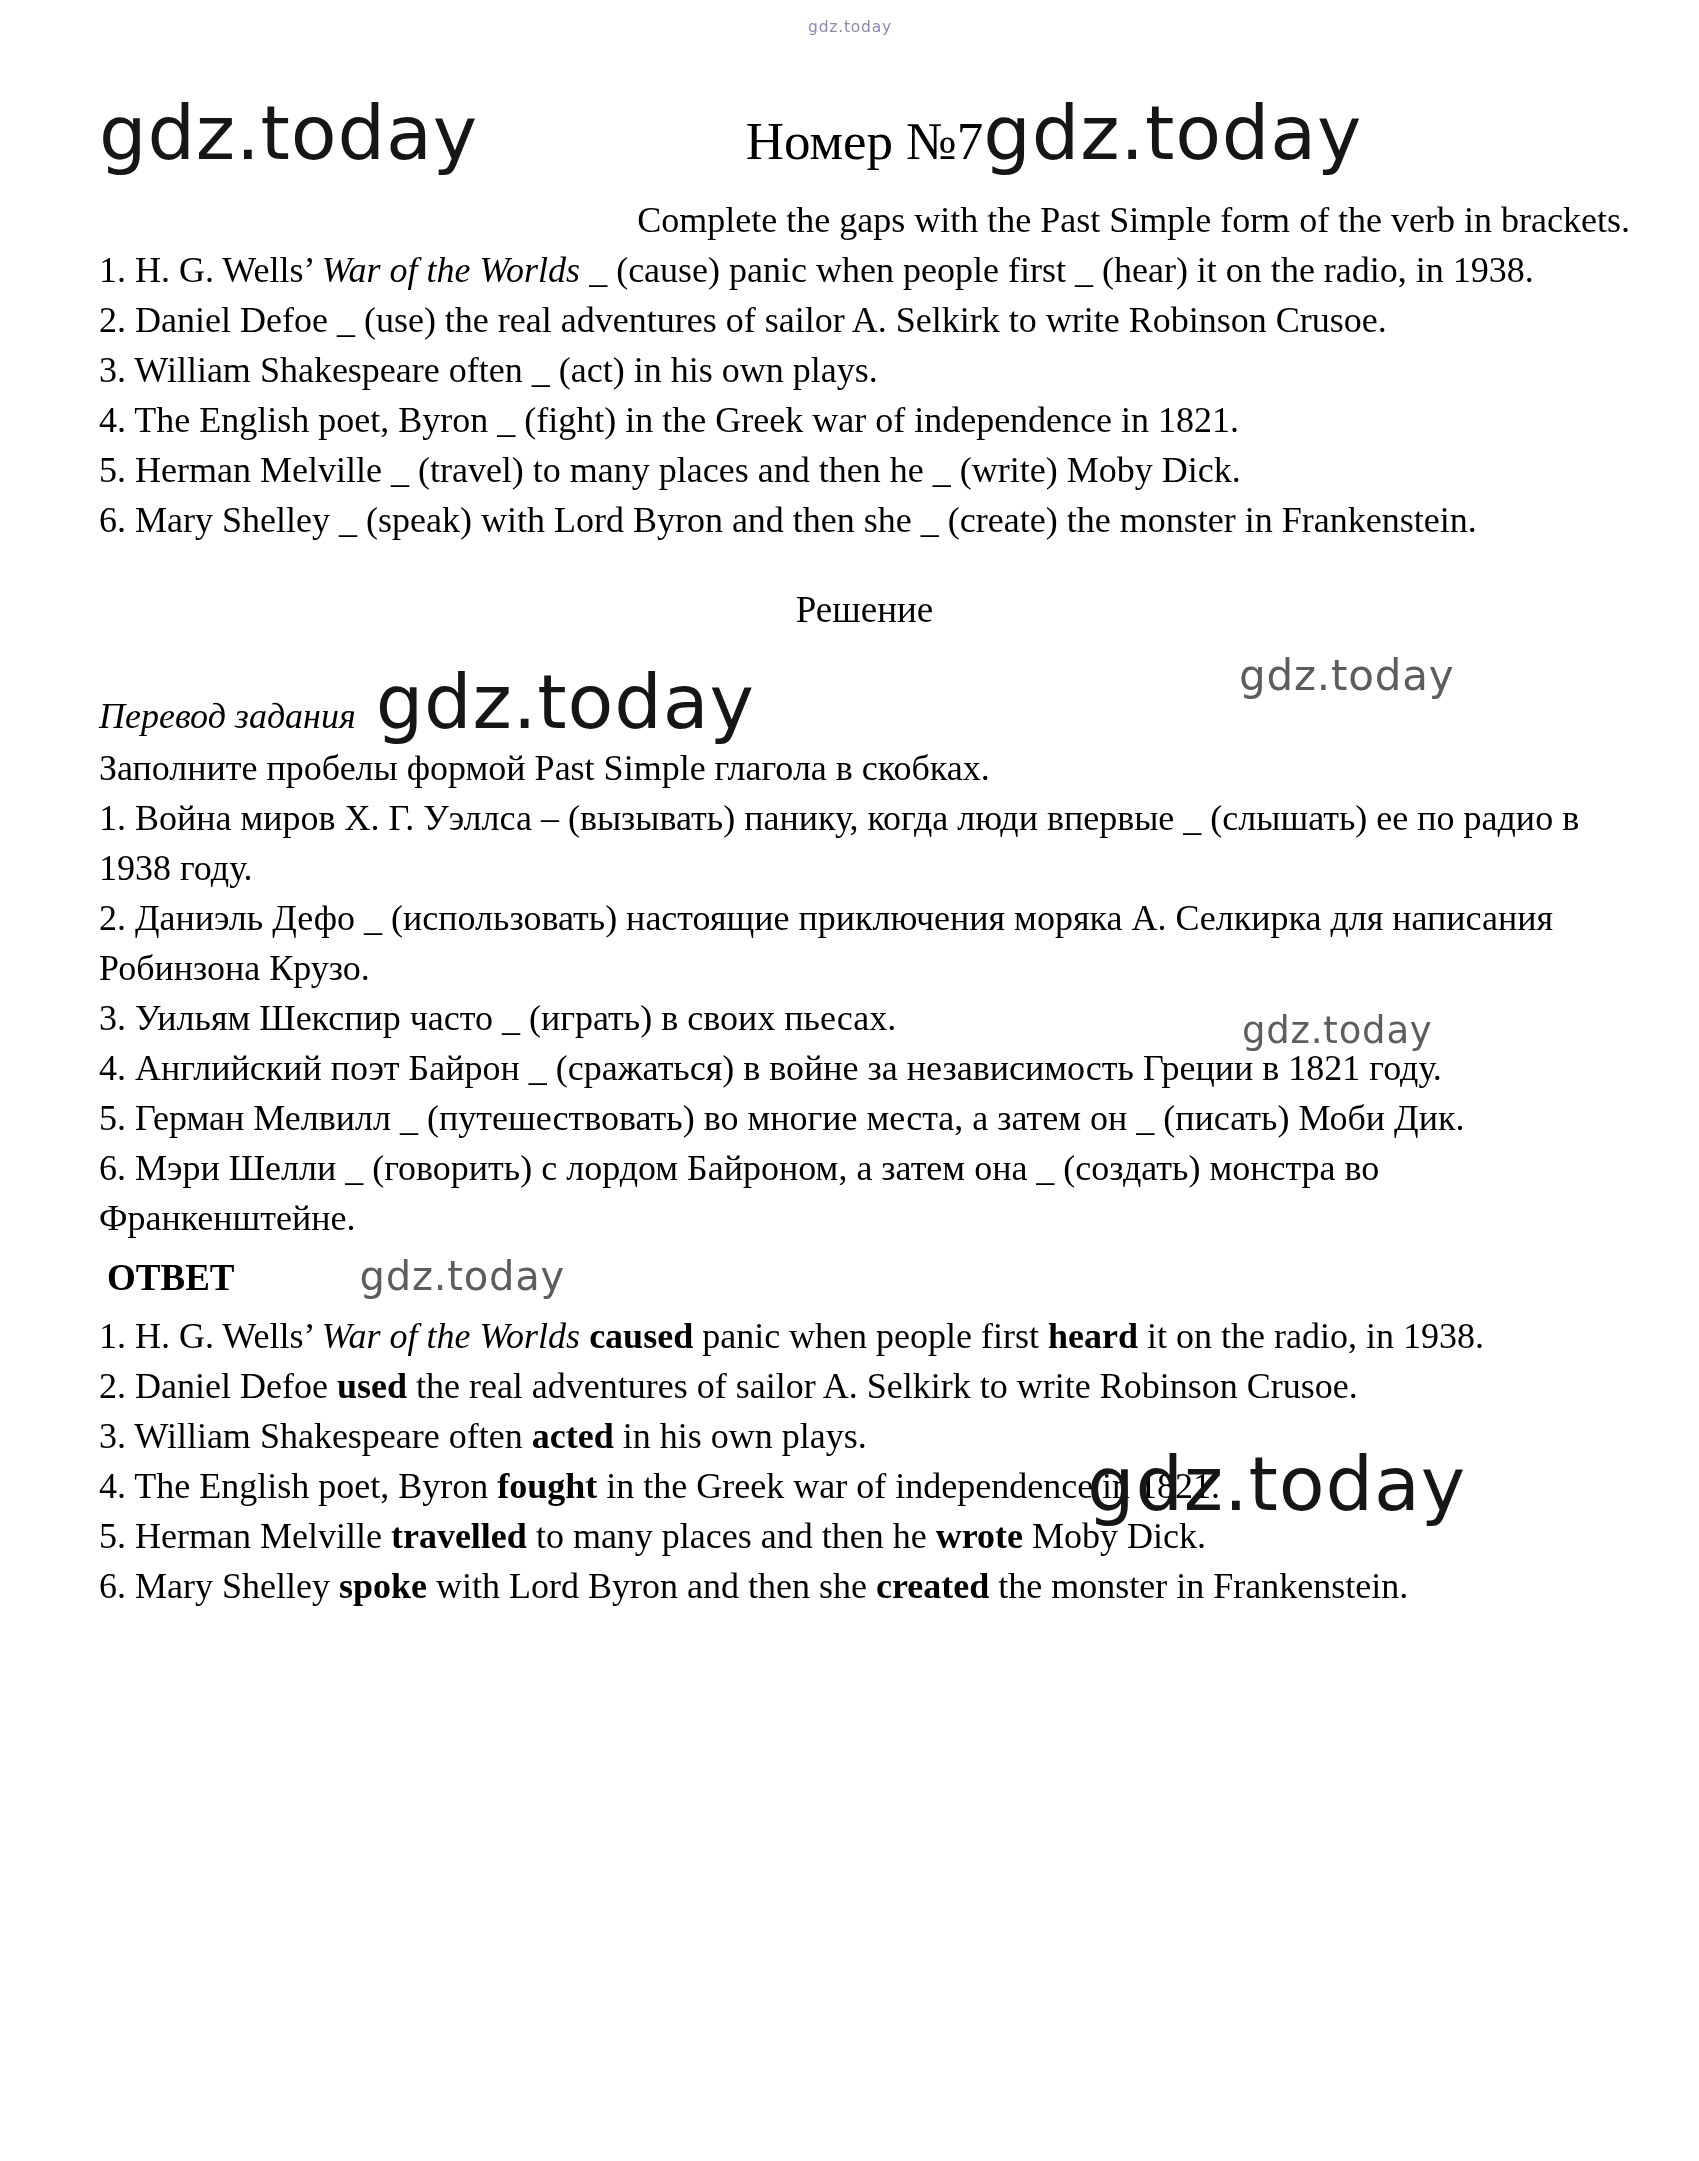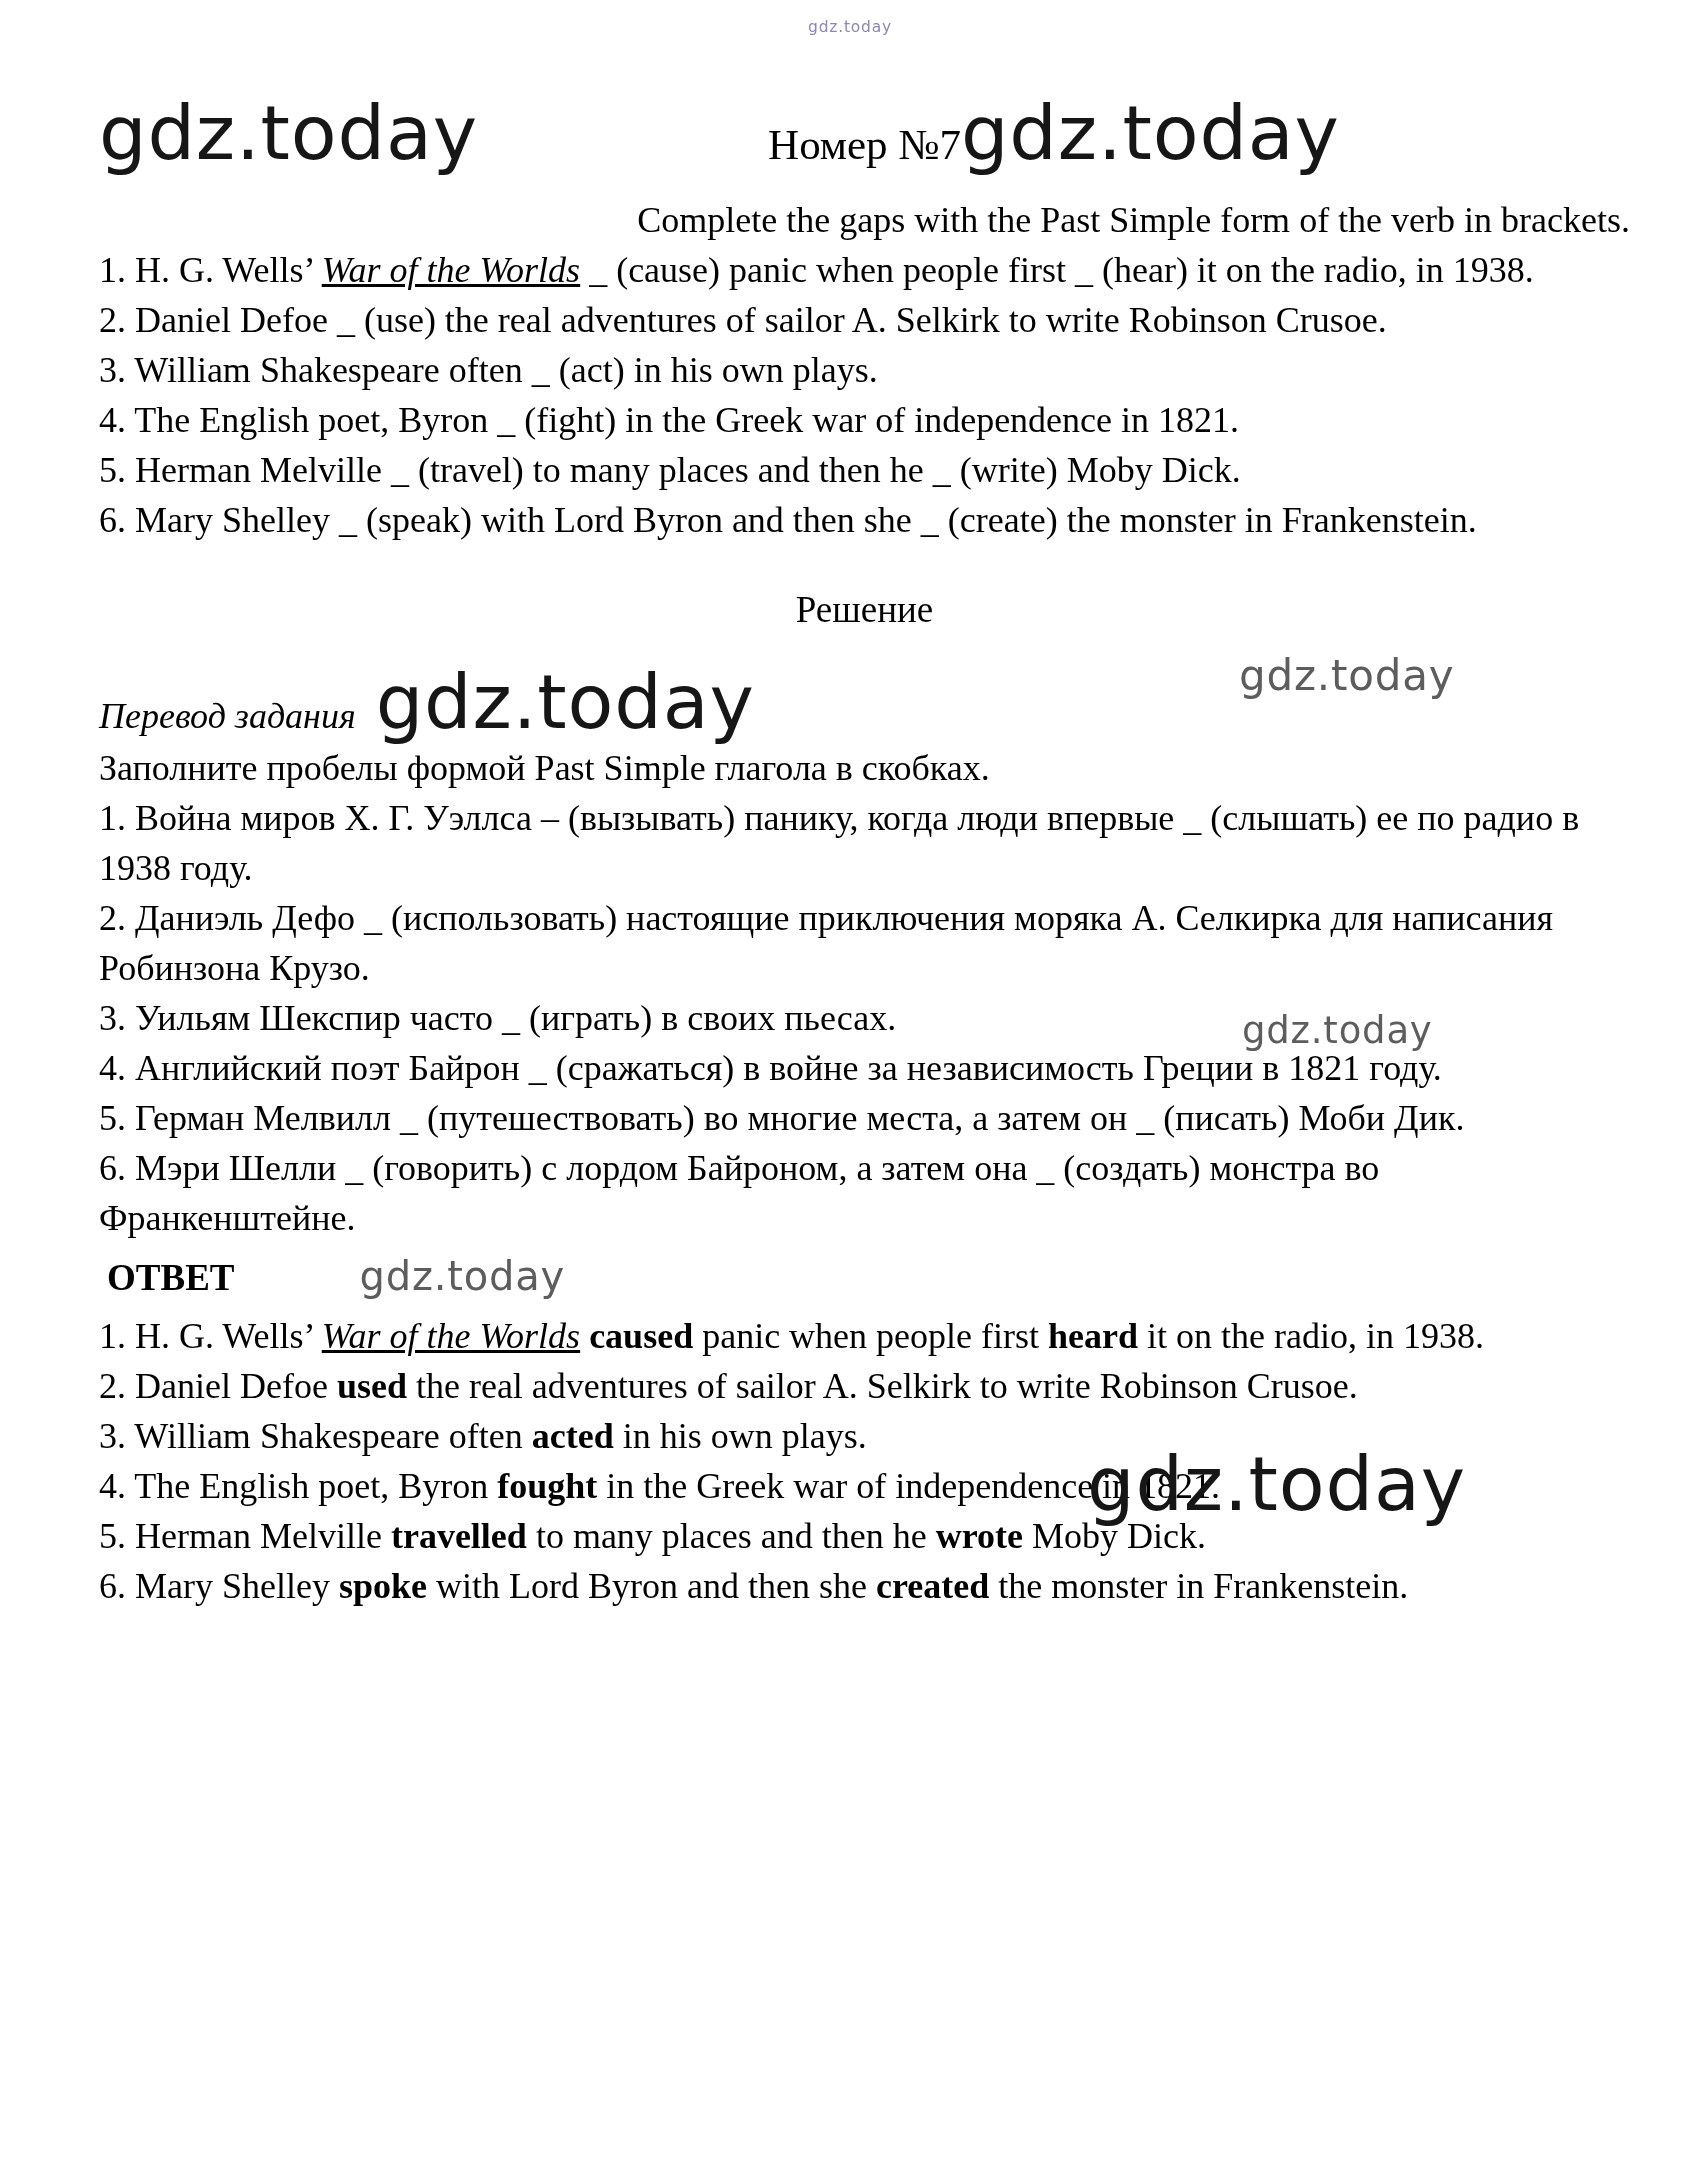--- a/index.html
+++ b/index.html
@@ -48,21 +48,21 @@
   .header-row {
     display: flex;
     align-items: baseline;
     padding-top: 92px;
   }
   .header-group {
     margin: 0 auto;
     display: inline-flex;
     align-items: baseline;
   }
-  .header-title { font-size: 43px; text-align: right; }
+  .header-title { font-size: 53px; text-align: right; }
 
   
   .doc-line { margin: 0; }
   .task-intro { margin-top: 20px; text-align: right; }
   .section-heading {
     margin: 40px 0 26.4px 0;
     text-align: center;
     font-size: 37px;
     font-weight: normal;
   }
@@ -70,21 +70,21 @@
   .translation-title {
     font-weight: normal;
     font-style: italic;
     font-size: 36px;
   }
   .label-row .wm-large { margin-left: 11px; }
   .answer-row { margin: 8px; }
   .answer-title { font-weight: bold; font-size: 37px; }
   .answer-row .wm-mid { margin-left: 116px; }
 
-  .italic { font-style: italic; text-decoration: underline; }
+  .italic { font-style: italic; }
   .bold   { font-weight: bold; }
 </style>
 </head>
 <body>
 
 <div class="page">
 
   <span class="wm wm-top">gdz.today</span>
 
   <div class="header-row">

